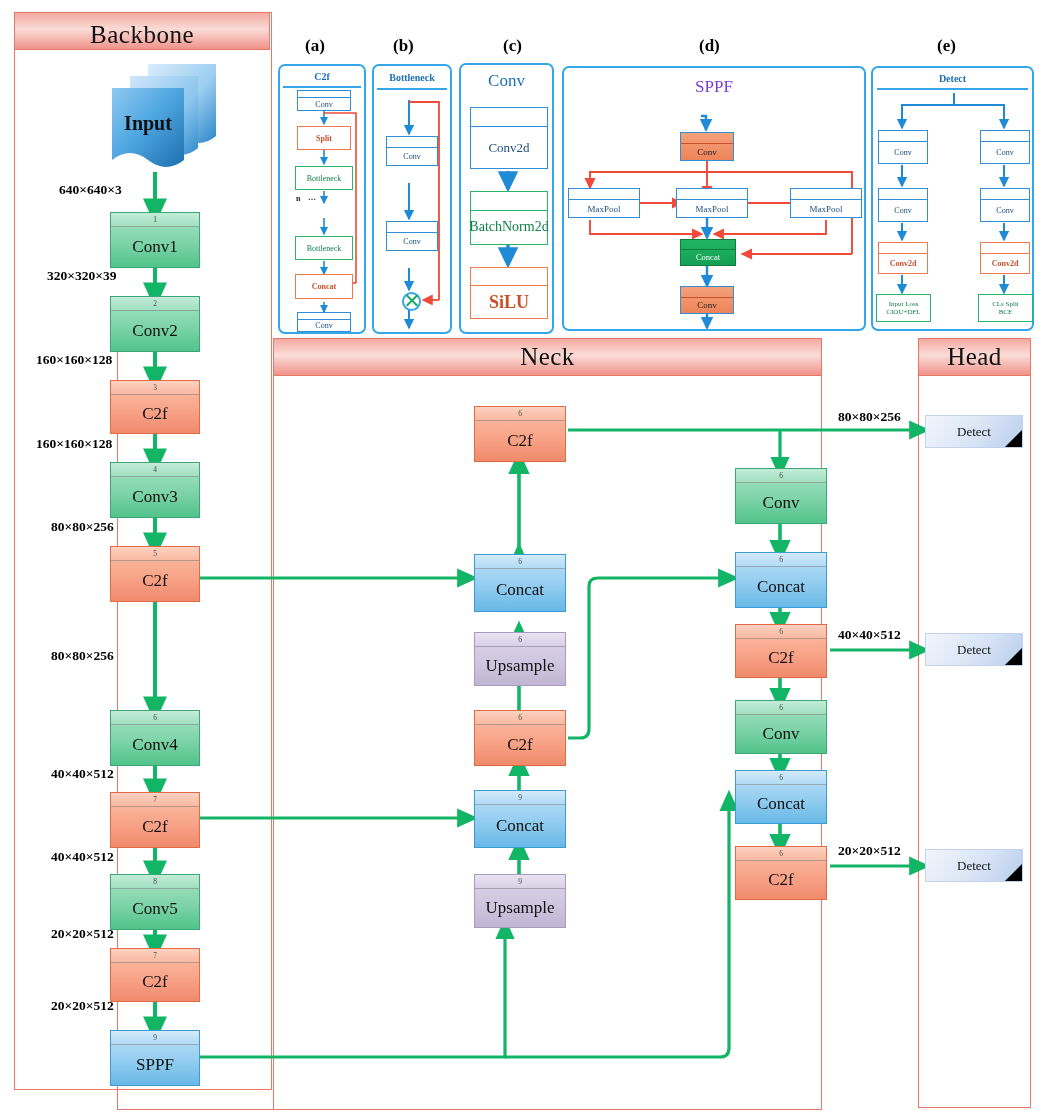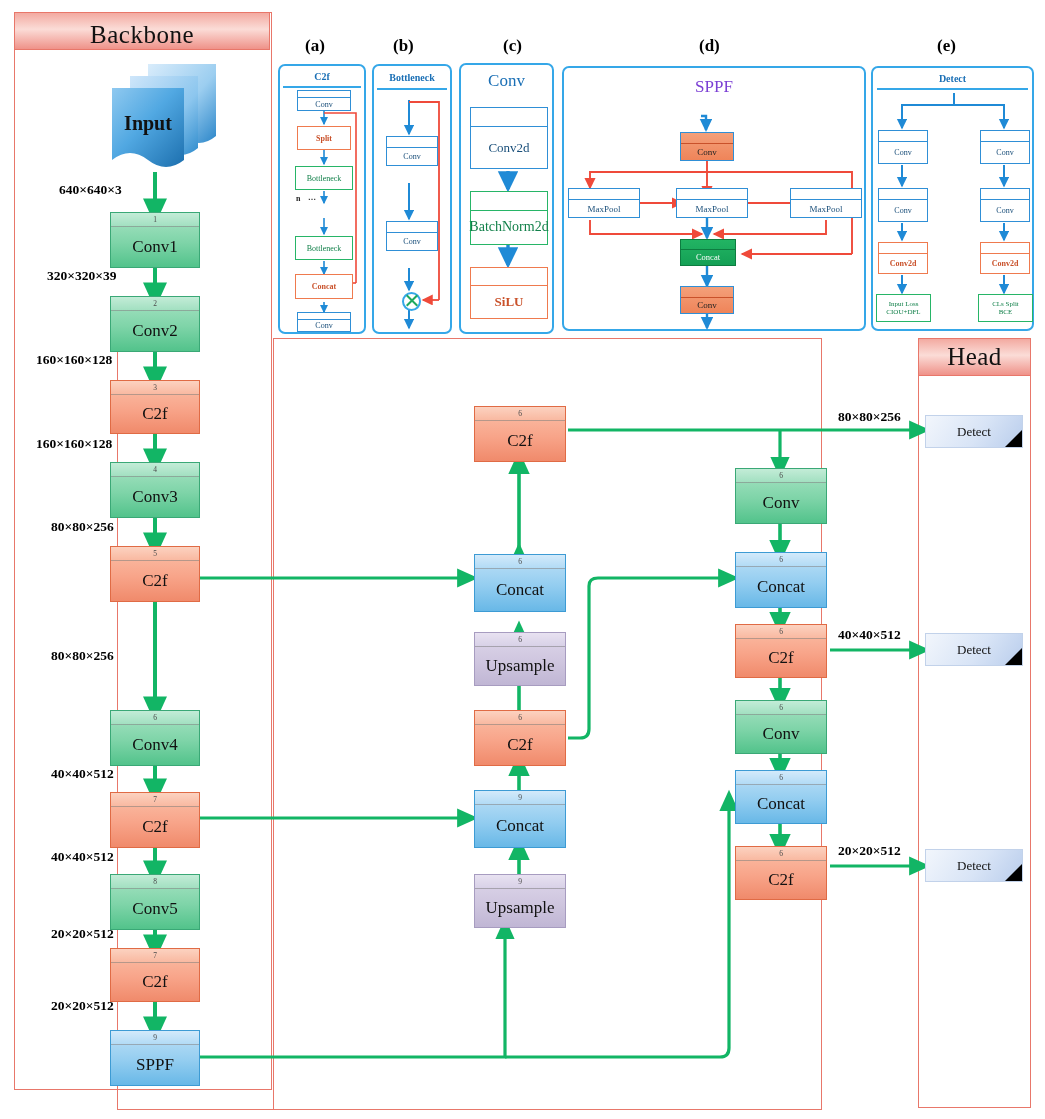--- a/index.html
+++ b/index.html
@@ -94,20 +94,23 @@
 
 <div class="canvas">
 
   <div class="sect-frame" style="left:14px;top:12px;width:258px;height:1078px;"></div>
   <div class="sect-hdr" style="left:14px;top:12px;width:256px;height:38px;align-items:flex-end;">
       <span>Backbone</span>
     </div>
 
   <div class="sect-frame" style="left:117px;top:338px;width:705px;height:772px;border-top:none;"></div>
   <div class="sect-frame" style="left:273px;top:338px;width:549px;height:772px;"></div>
+  <div class="sect-hdr" style="left:273px;top:338px;width:549px;height:38px;">
+      <span>Neck</span>
+    </div>
 
   <div class="sect-frame" style="left:918px;top:338px;width:113px;height:770px;"></div>
   <div class="sect-hdr" style="left:918px;top:338px;width:113px;height:38px;">
       <span>Head</span>
     </div>
 
   <svg style="position:absolute;left:0;top:0;width:1045px;height:1119px;pointer-events:none;">
     <defs>
       <marker id="agreen" markerWidth="7" markerHeight="7" refX="3.4" refY="3" orient="auto">
         <path d="M0,0 L6.6,3 L0,6 z" fill="#12b565"></path>
@@ -412,21 +415,21 @@
     <div class="sb bl" style="left:9px;top:42px;width:78px;height:62px;">
       <div class="sbar" style="flex:0 0 30%;"></div>
       <div class="stxt" style="font-size:13px;">Conv2d</div>
     </div>
     <div class="sb gr" style="left:9px;top:126px;width:78px;height:54px;">
       <div class="sbar" style="flex:0 0 34%;"></div>
       <div class="stxt" style="font-size:14px;">BatchNorm2d</div>
     </div>
     <div class="sb or" style="left:9px;top:202px;width:78px;height:52px;">
       <div class="sbar" style="flex:0 0 34%;"></div>
-      <div class="stxt" style="font-size:13px;">SiLU</div>
+      <div class="stxt" style="font-size:18px;">SiLU</div>
     </div>
   </div>
 
   <div class="panel-label" style="left:699px;top:36px;">(d)</div>
   <div class="panel" style="left:562px;top:66px;width:304px;height:265px;">
     <div class="ptitle big purple" style="top:9px;">SPPF</div>
 
     <svg style="position:absolute;left:0;top:0;width:304px;height:265px;">
       <g stroke="#1f8ad6" stroke-width="2.4" fill="none" marker-end="url(#ablue2)">
         <path d="M137,48 L142,48 L142,62"></path>

